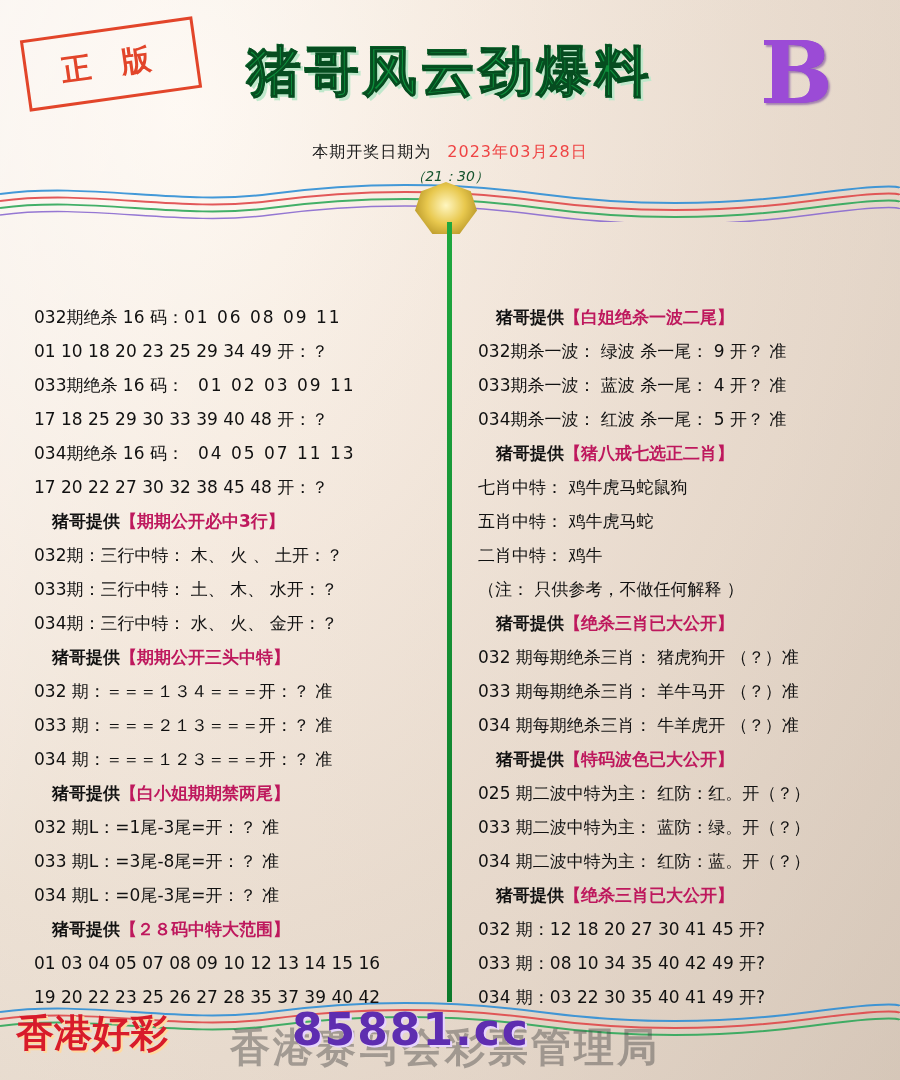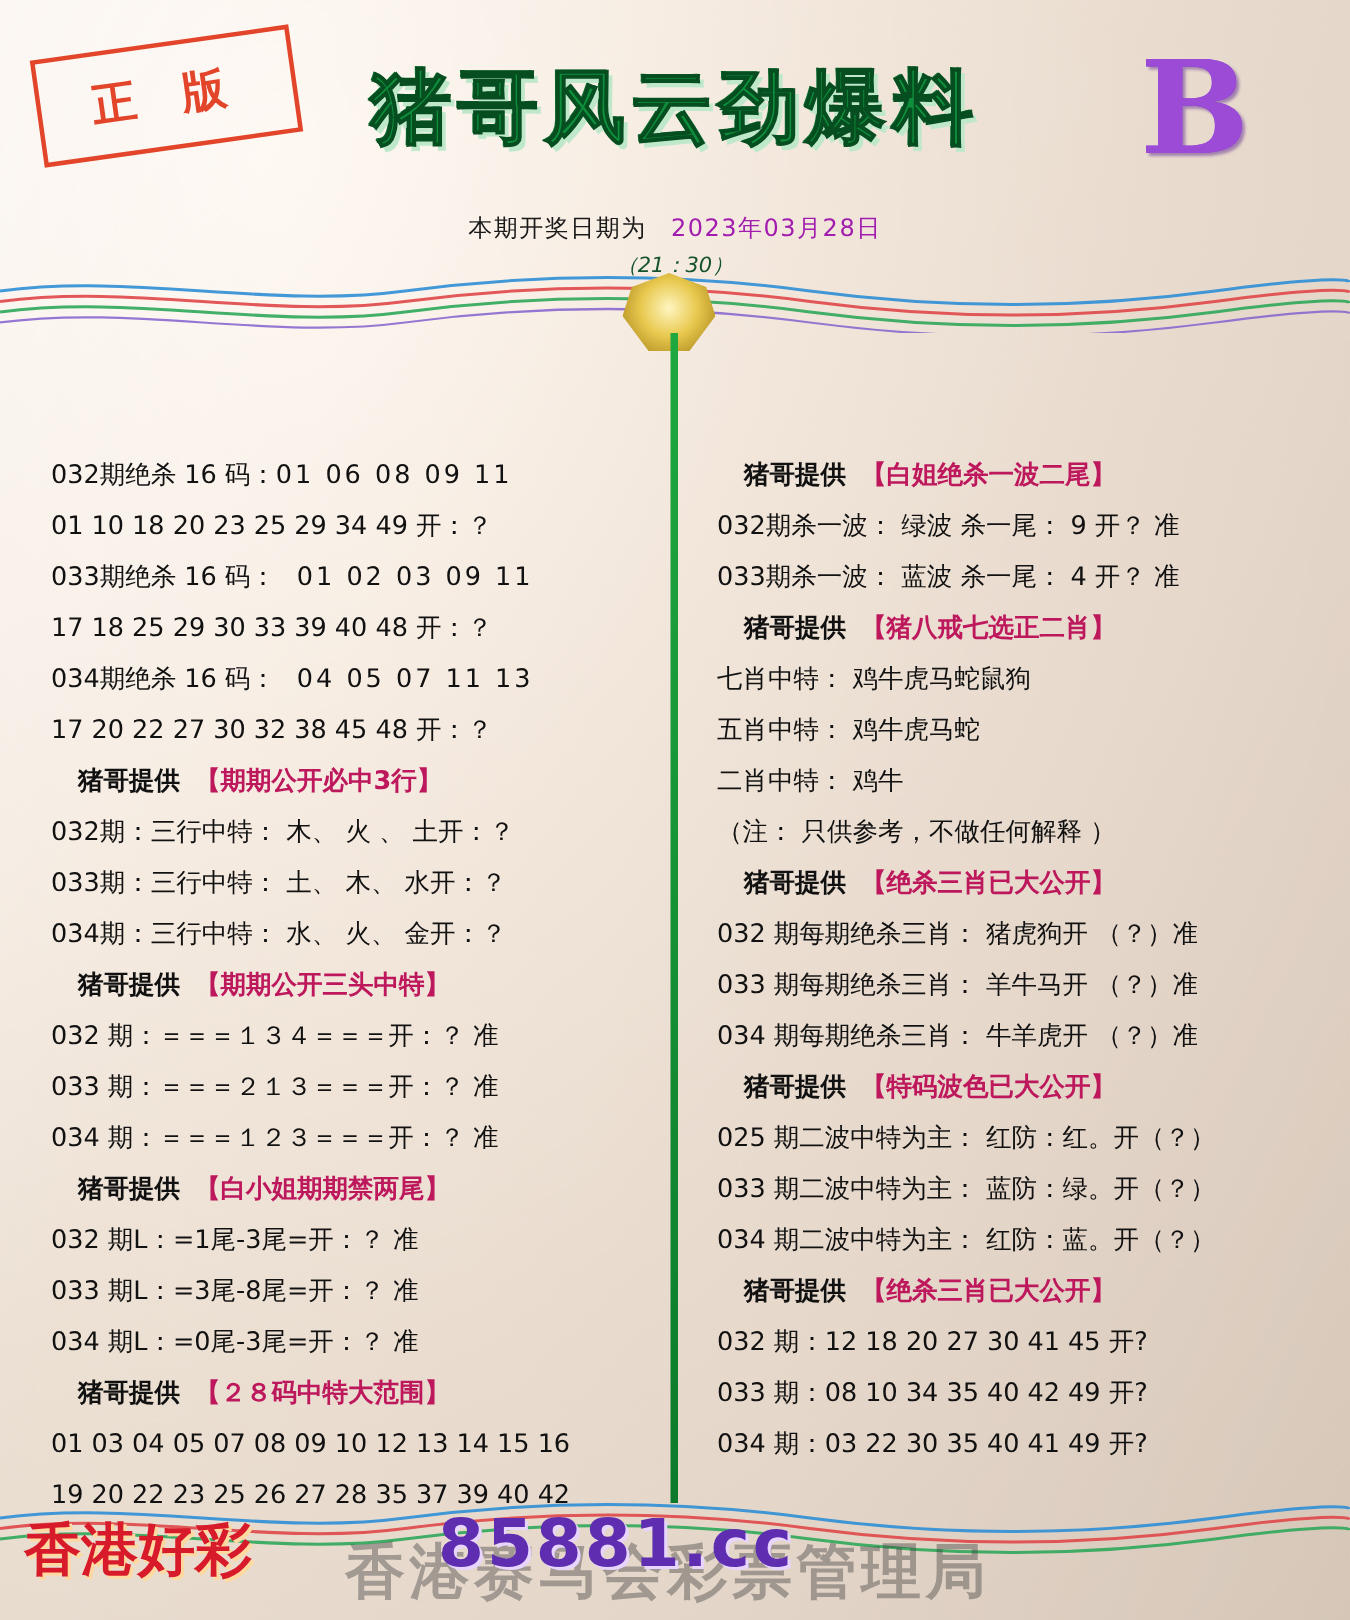--- a/index.html
+++ b/index.html
@@ -37,21 +37,21 @@
     color:#9b4bd6;
     background:linear-gradient(180deg,#7a3bd0,#c89bf0);
     -webkit-background-clip:text;background-clip:text;
     text-shadow:2px 2px 2px rgba(80,20,140,.45);
     font-family:"DejaVu Serif","Liberation Serif",serif;
   }
   .issue-line{
     position:absolute;left:0;right:0;top:142px;text-align:center;
     font-size:16px;color:#1a1a1a;letter-spacing:1px;
   }
-  .issue-line .date{color:#a21caf;margin-left:10px;}
+  .issue-line .date{color:#ef4444;margin-left:10px;}
   .time-line{
     position:absolute;left:0;right:0;top:168px;text-align:center;
     font-size:14px;color:#14532d;font-style:italic;
   }
   
   .wave{position:absolute;left:0;width:900px;height:42px;opacity:.9;}
   .wave.top{top:180px;}
   .wave.bottom{top:1000px;}
   .medal{
     position:absolute;left:415px;top:182px;width:62px;height:52px;
@@ -64,21 +64,21 @@
     background:linear-gradient(180deg,#1fa83f,#0c7a2b);
   }
   
   .col{position:absolute;top:300px;font-size:17px;color:#111;line-height:1.0;}
   .col.left{left:34px;width:400px;}
   .col.right{left:478px;width:412px;}
   .row{height:34px;display:flex;align-items:center;white-space:nowrap;}
   .row.indent{padding-left:18px;}
   .label{color:#111;}
   .hd{font-weight:bold;}
-  .hd .provider{margin-right:10px;}
+  .hd .provider{}
   .hd .brack{color:#be185d;}
   .nums{letter-spacing:2px;}
   
   .footer-left{
     position:absolute;left:16px;top:1008px;font-size:38px;font-weight:bold;
     color:#d81b2a;text-shadow:2px 2px 0 #ffd9a0;
     font-family:"DejaVu Sans","Liberation Sans",sans-serif;
   }
   .footer-mid{
     position:absolute;left:292px;top:1004px;font-size:44px;font-weight:bold;
@@ -198,20 +198,23 @@
     <div class="row indent hd">
       <span class="provider">猪哥提供</span>
       <span class="brack">【白姐绝杀一波二尾】</span>
     </div>
     <div class="row">
       <span class="label">032期杀一波：   绿波  杀一尾：  9 开？ 准</span>
     </div>
     <div class="row">
       <span class="label">033期杀一波：   蓝波  杀一尾：  4 开？ 准</span>
     </div>
+    <div class="row">
+      <span class="label">034期杀一波：   红波  杀一尾：  5 开？ 准</span>
+    </div>
     <div class="row indent hd">
       <span class="provider">猪哥提供</span>
       <span class="brack">【猪八戒七选正二肖】</span>
     </div>
     <div class="row">
       <span class="label">七肖中特：    鸡牛虎马蛇鼠狗</span>
     </div>
     <div class="row">
       <span class="label">五肖中特：    鸡牛虎马蛇</span>
     </div>

